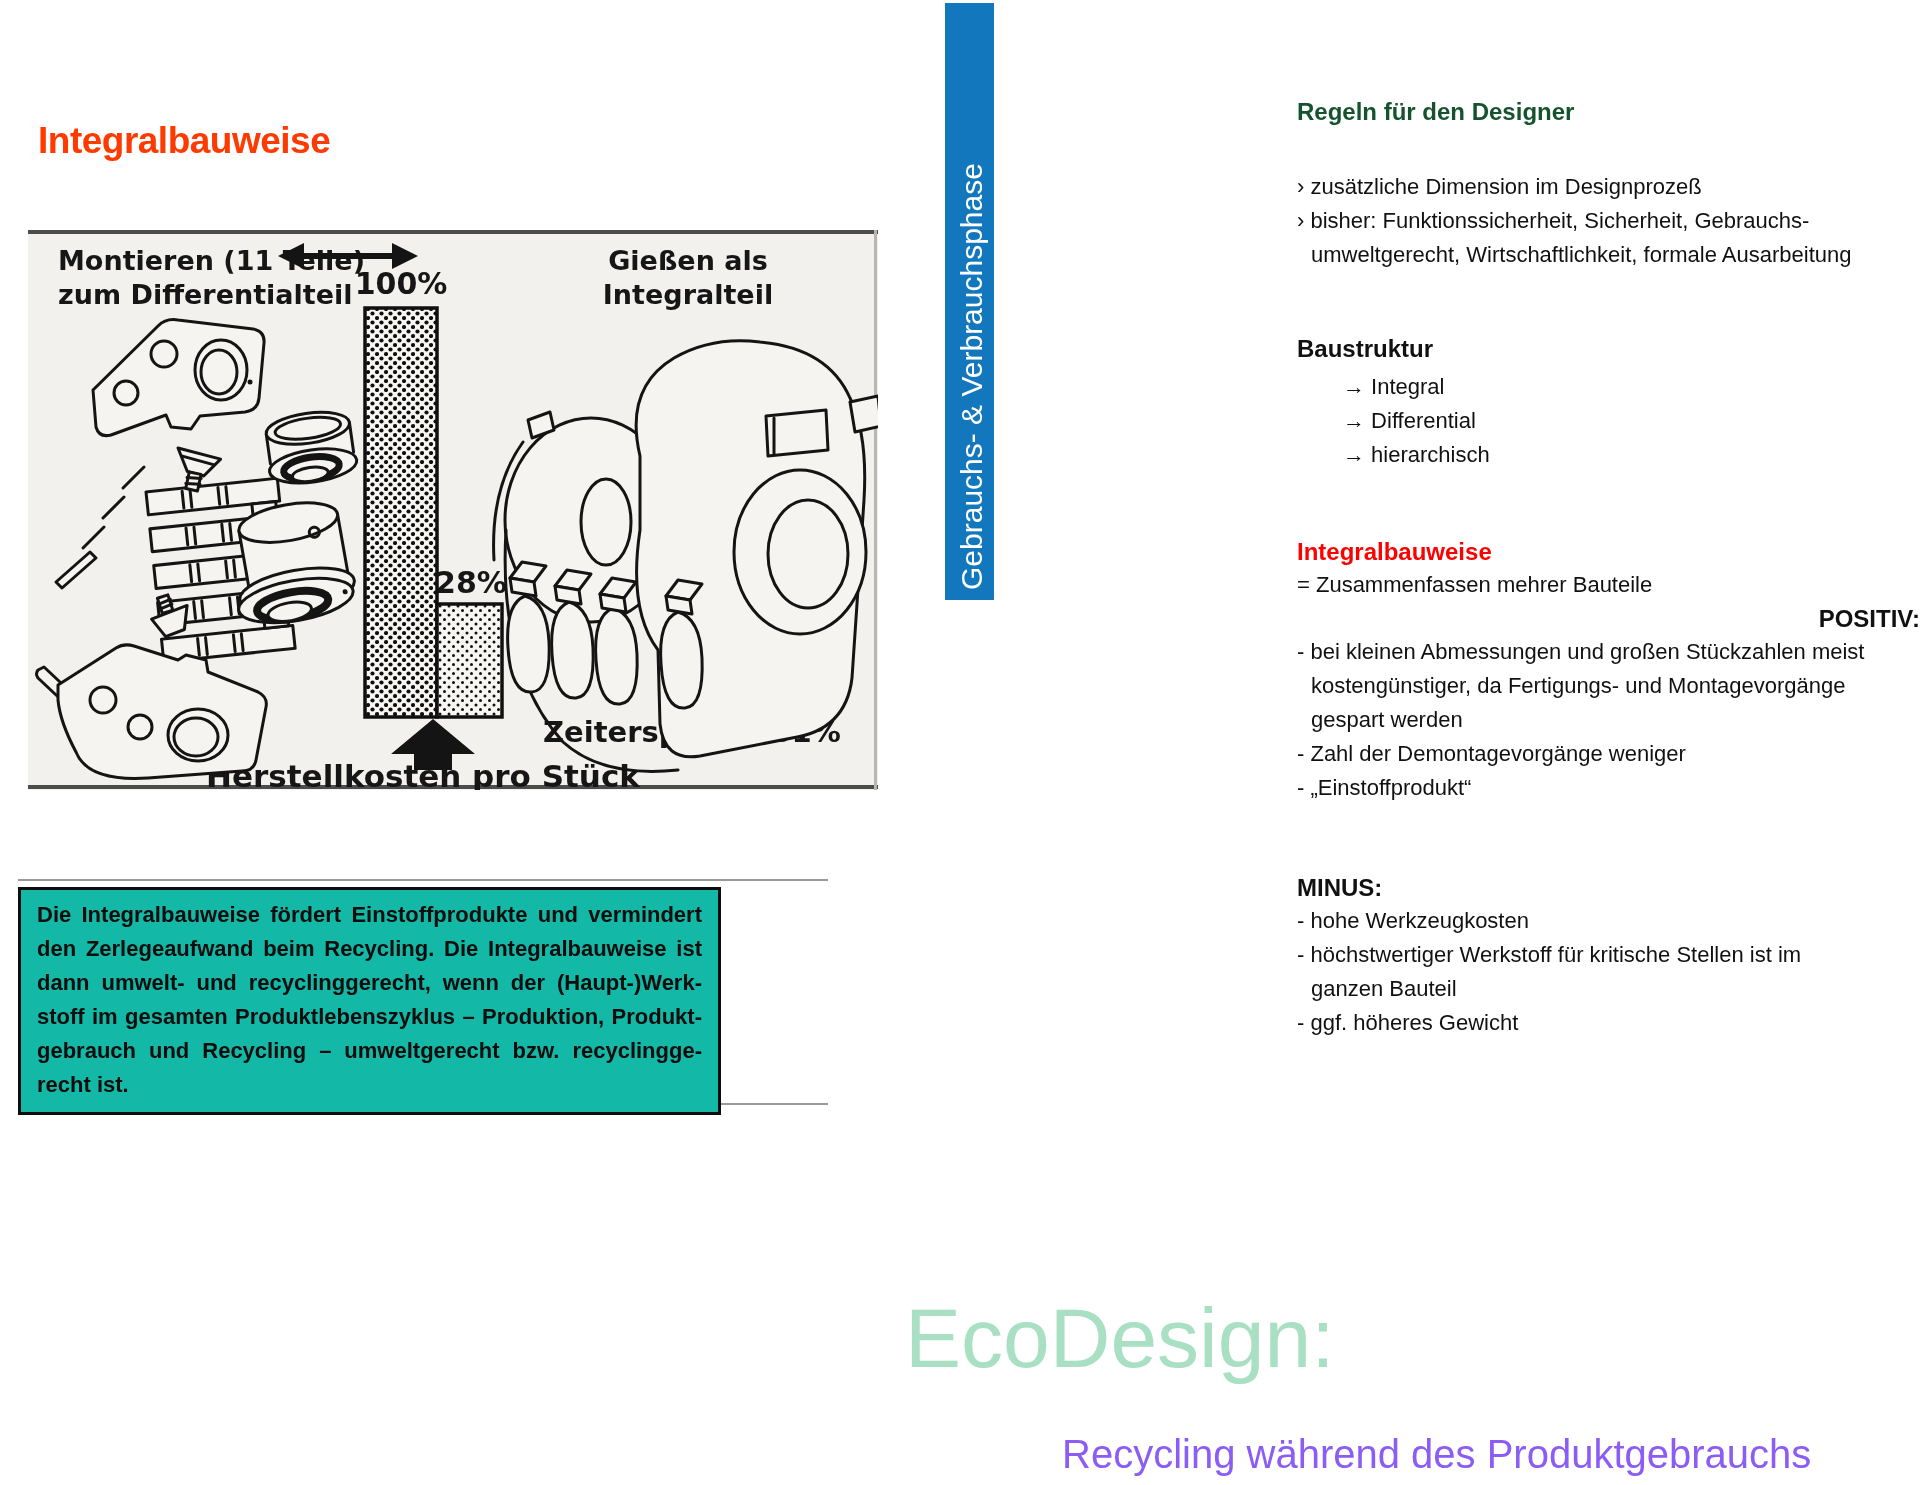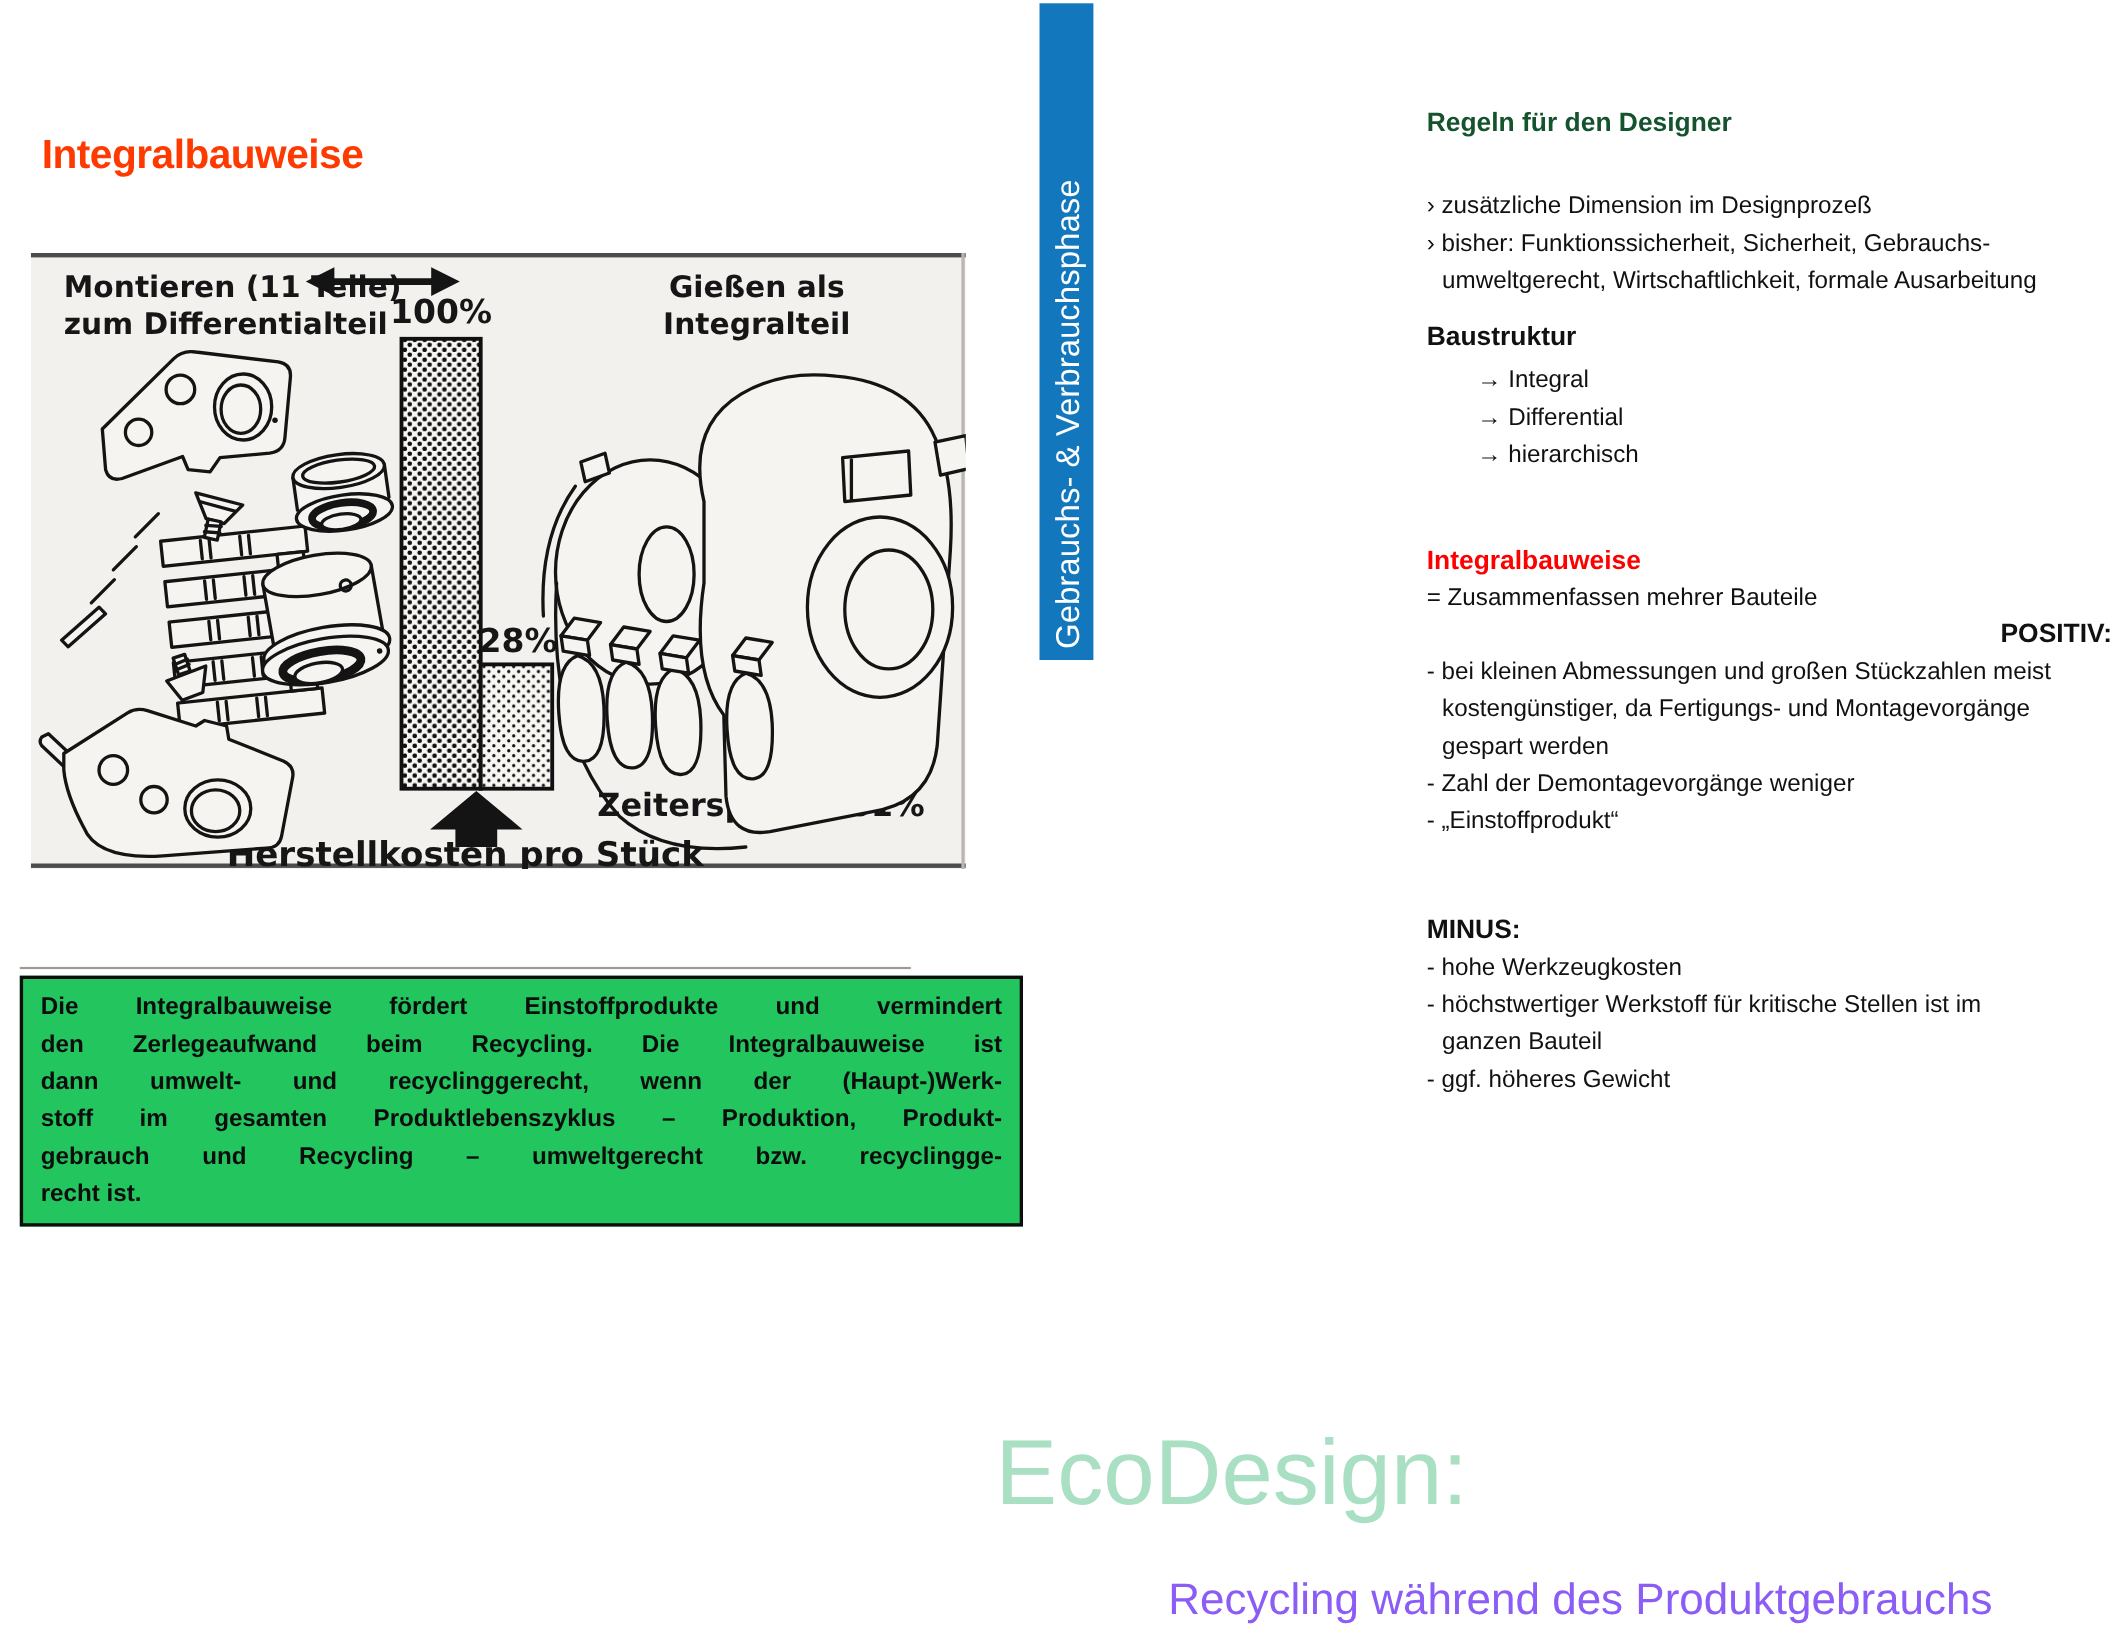--- a/index.html
+++ b/index.html
@@ -13,22 +13,22 @@
   #main-title{
     left:38px;top:120px;font-size:37px;font-weight:bold;letter-spacing:-0.5px;
   }
 
   
   #figure-wrap{left:28px;top:230px;width:850px;height:560px;}
   #figure-wrap svg{display:block;}
 
   
   #caption-box{
-    left:18px;top:887px;width:912px;box-sizing:border-box;
-    border:3px solid #0d0d0d;background:#22c55e;
+    left:18px;top:887px;width:703px;box-sizing:border-box;
+    border:3px solid #0d0d0d;background:#14b8a6;
     padding:8px 16px 10px 16px;
     font-weight:bold;font-size:22px;line-height:34px;color:#0d0d0d;
   }
   #caption-box .just{text-align:justify;text-align-last:justify;}
   .scanline{background:#9a9a96;height:2px;}
 
   
   #banner{left:945px;top:3px;width:49px;height:597px;background:#1277bd;}
   #banner-label{
     left:951px;top:600px;width:598px;height:42px;line-height:42px;
@@ -36,21 +36,21 @@
     color:#ffffff;font-size:30px;padding-left:10px;white-space:nowrap;
   }
 
   
   #right-col{left:1297px;top:95px;width:623px;font-size:22px;line-height:34px;}
   #right-col .line{white-space:nowrap;}
   #right-col .ind{padding-left:14px;}
   #right-col .arrow-item{padding-left:46px;}
   .rc-h{font-size:24px;font-weight:bold;line-height:33px;white-space:nowrap;}
   #rules-title{color:#14532d;}
-  #structure-title{margin-top:18px;}
+  #structure-title{margin-top:60px;}
   #structure-list{margin-top:5px;}
   #integral-title{margin-top:63px;color:#fe0000;}
   #positiv-title{text-align:right;}
   #minus-title{margin-top:66px;}
 
   
   #wm-title{left:905px;top:1296px;font-size:84px;line-height:1;color:#a9dfc3;}
   #wm-sub{left:1062px;top:1434px;font-size:40px;line-height:1;color:#8b5cf6;}
 
   

